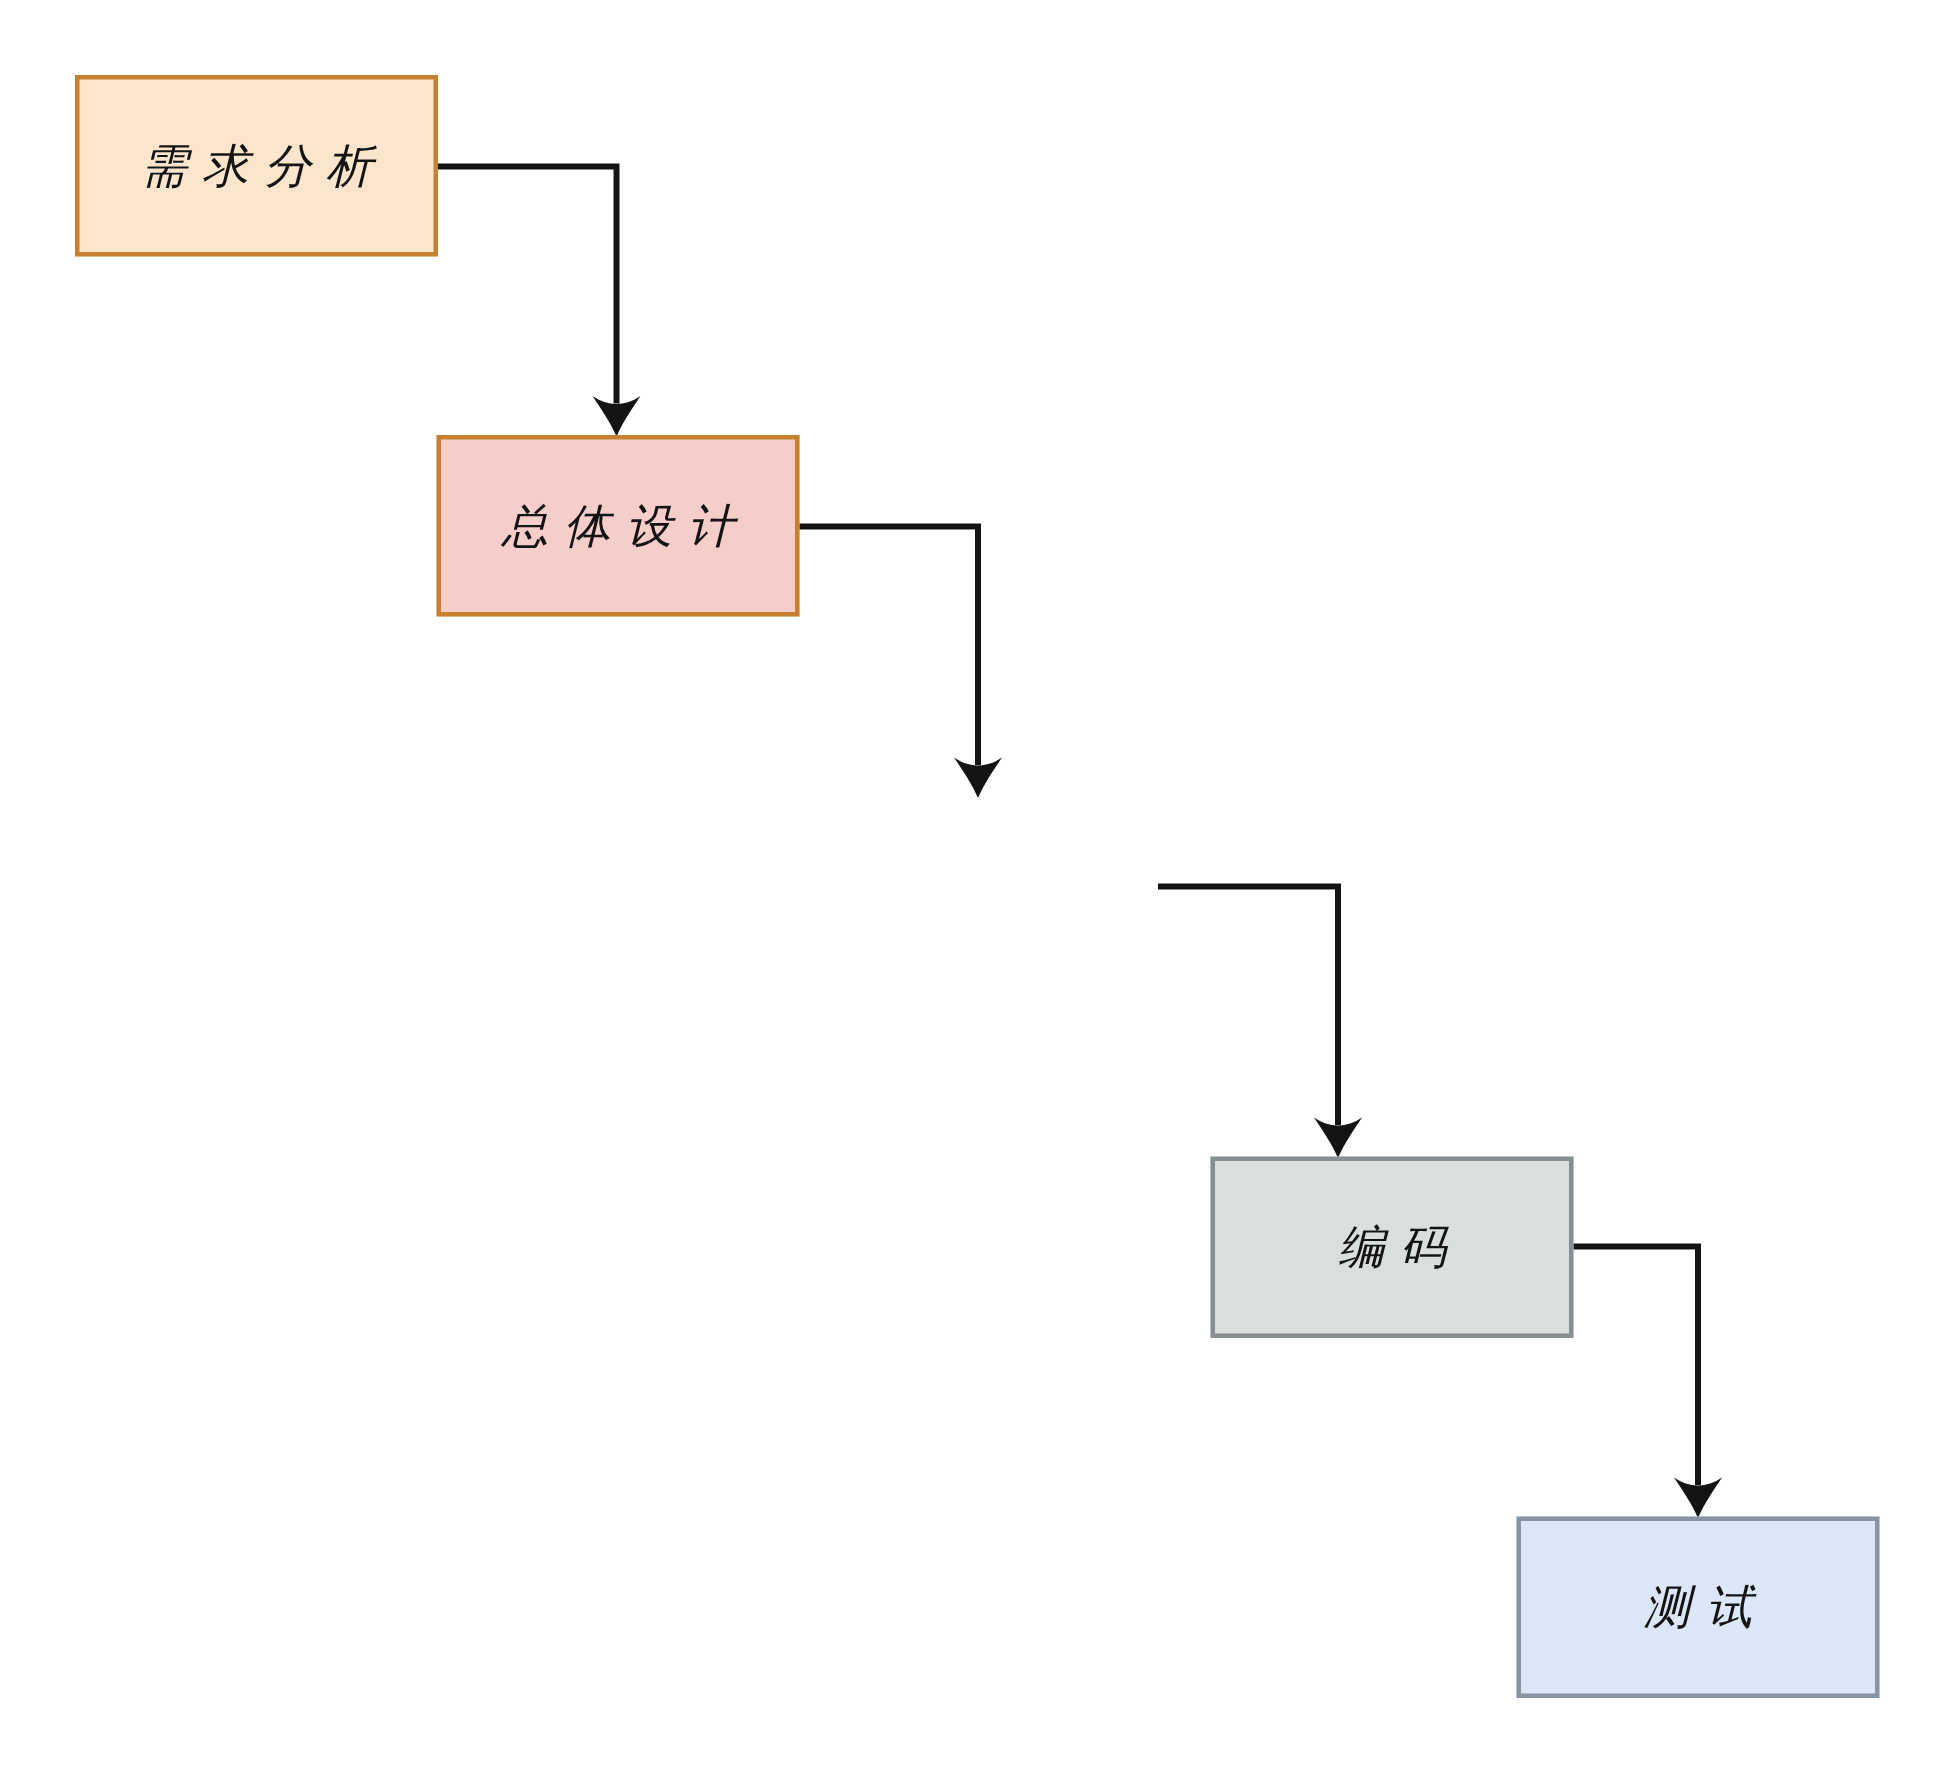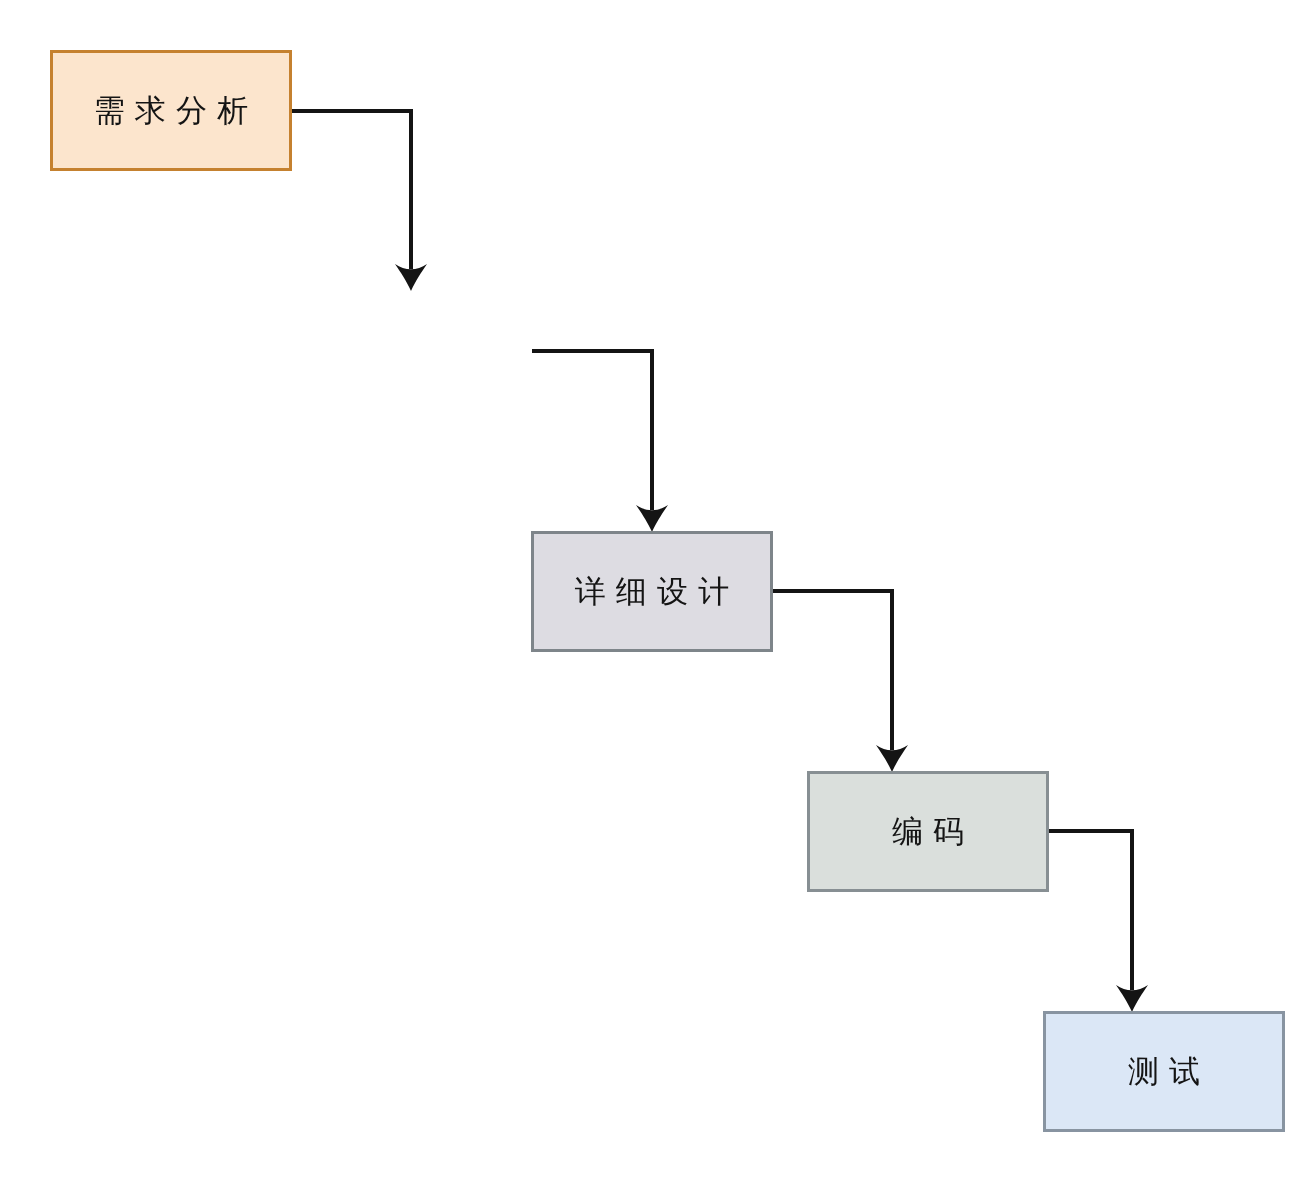--- a/index.html
+++ b/index.html
@@ -7,20 +7,21 @@
     padding: 0;
     background: #ffffff;
   }
   .canvas {
     position: relative;
     width: 1303px;
     height: 1183px;
     background: #ffffff;
     overflow: hidden;
     font-family: "Liberation Serif", "DejaVu Serif", serif;
+    font-style: italic;
   }
   .node {
     position: absolute;
     width: 242px;
     height: 121px;
     border: 3px solid #888;
     box-sizing: border-box;
     display: flex;
     align-items: center;
     justify-content: center;
@@ -77,26 +78,26 @@
     <g>
       <path class="edge-line" d="M 1012 831 L 1132 831 L 1132 990"></path>
       <path class="edge-head" d="M 1132 1012 C 1127 1001 1122 994 1116 985 C 1126 992 1138 992 1148 985 C 1142 994 1137 1001 1132 1012 Z"></path>
     </g>
   </svg>
 
   <div class="node n1" style="background-color: rgb(252, 229, 205); border-color: rgb(197, 129, 47);">
     <span>需求分析</span>
   </div>
 
+  <div class="node n2" style="background-color: rgb(245, 205, 201); border-color: rgb(197, 129, 47);">
+    <span>总体设计</span>
+  </div>
 
-  <div class="node n3" style="background-color: rgb(221, 220, 226); border-color: rgb(126, 133, 138);">
-    <span>详细设计</span>
-  </div>
 
   <div class="node n4" style="background-color: rgb(218, 223, 220); border-color: rgb(135, 143, 147);">
     <span>编码</span>
   </div>
 
-  <div class="node n5" style="background-color: rgb(219, 231, 246); border-color: rgb(136, 148, 161); margin-left: 32px;">
+  <div class="node n5" style="background-color: rgb(219, 231, 246); border-color: rgb(136, 148, 161);">
     <span>测试</span>
   </div>
 
 </div>
 
 </body></html>

